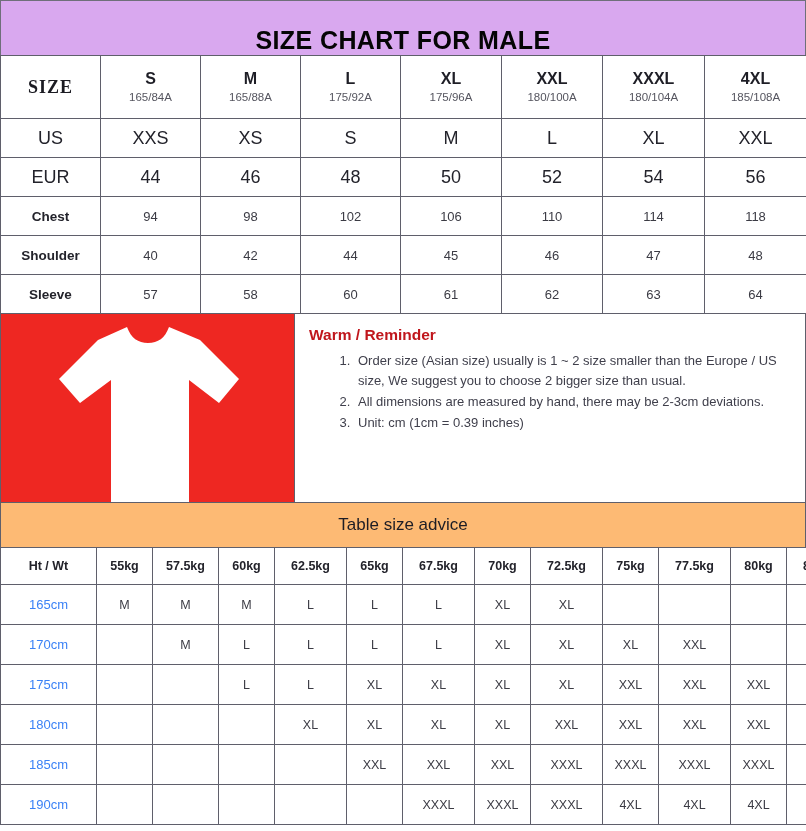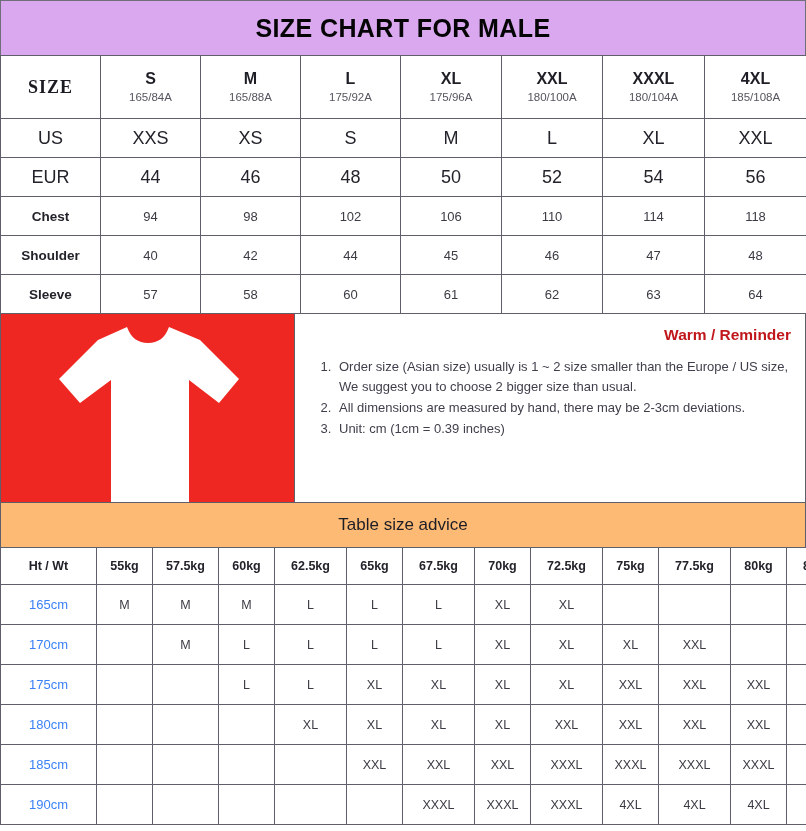--- a/index.html
+++ b/index.html
@@ -24,21 +24,21 @@
   }
 
   
   .title-band {
     height: 55px;
     background: #d9a8ef;
     border: 1px solid #6f6f7a;
     border-bottom: none;
     box-sizing: border-box;
     display: flex;
-    align-items: center;
+    align-items: flex-end;
     justify-content: center;
   }
   .title-band .title-text {
     font-size: 25px;
     font-weight: bold;
     color: #050505;
     letter-spacing: 0.4px;
   }
 
   
@@ -124,36 +124,37 @@
     width: 190px;
     height: 182px;
   }
   .notes-panel {
     flex: 1 1 auto;
     padding: 12px 14px 0 14px;
     box-sizing: border-box;
     background: #ffffff;
   }
   .notes-title {
-    text-align: right;
+    text-align: left;
     color: #c0161c;
     font-size: 15.5px;
     font-weight: bold;
-    margin-bottom: 13px;
+    margin-bottom: 7px;
   }
   ol.notes-list {
     margin: 0;
     padding-left: 26px;
     font-size: 13px;
     line-height: 1.55;
     color: #3f3f4b;
   }
   ol.notes-list li {
     padding-left: 4px;
     margin-bottom: 1px;
+    margin-left: 19px;
   }
 
   
   .advice-band {
     height: 44px;
     background: #fdba74;
     border-left: 1px solid #5f5f6b;
     border-right: 1px solid #5f5f6b;
     box-sizing: border-box;
     display: flex;

